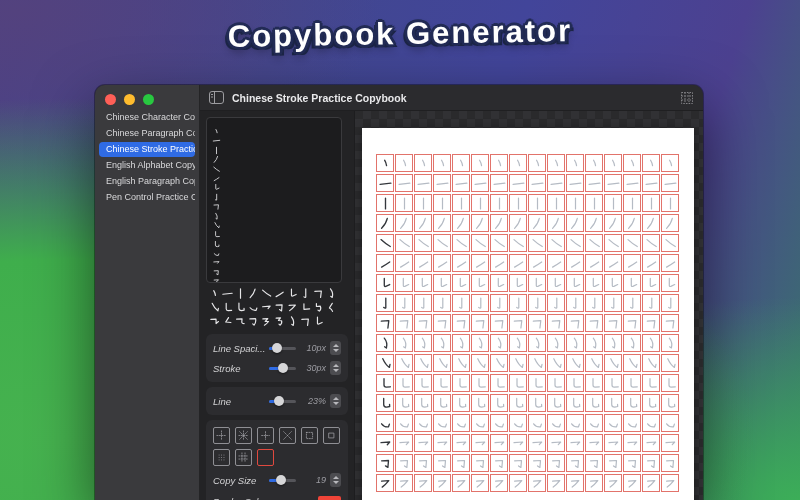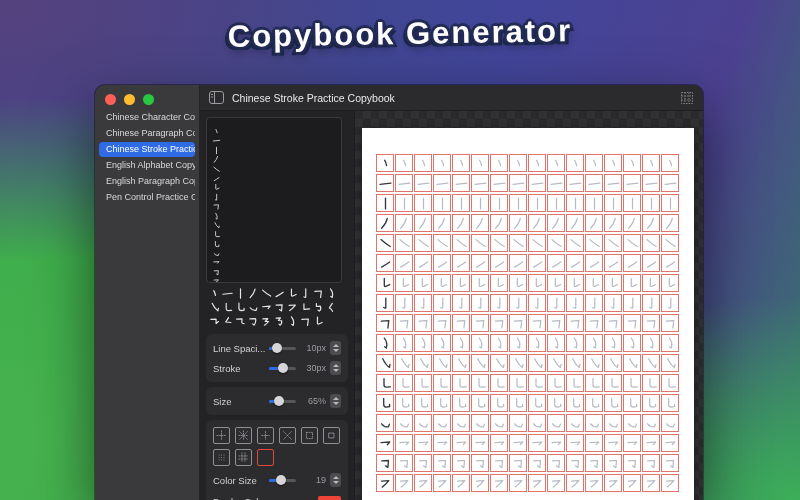--- a/index.html
+++ b/index.html
@@ -47,37 +47,37 @@
   }
   .sitem.sel { background:var(--accent); color:#ffffff; }
 
   
   .titlebar {
     position:absolute; left:105px; top:0; right:0; height:26px;
     background:#2b2b2e; border-bottom:1px solid #1f1f21;
     display:flex; align-items:center;
   }
   .tb-icon { width:15px; height:13px; margin-left:9px; opacity:.8; }
-  .tb-title { margin-left:8px; font-size:10.5px; font-weight:normal; color:#e9e9eb; }
+  .tb-title { margin-left:8px; font-size:10.5px; font-weight:bold; color:#e9e9eb; }
   .tb-right { margin-left:auto; margin-right:10px; width:12px; height:12px; opacity:.7; }
 
   
   .settings {
     position:absolute; left:105px; top:26px; width:155px; bottom:0;
     background:#232325; border-right:1px solid #1d1d1f; padding:6px;
   }
   .stroke-input {
     width:136px; height:166px; background:#1c1c1e; border:1px solid #3a3a3d;
     border-radius:4px; padding:4px 0 0 5px; overflow:hidden;
   }
   .stroke-input .line { height:9.4px; }
   .preview { margin-top:4px; padding-left:2px; }
   .pline { height:14px; display:flex; gap:0; }
 
-  .card { background:#2c2c2f; border-radius:6px; margin-top:5px; padding:4px 7px; }
+  .card { background:#2c2c2f; border-radius:6px; margin-top:5px; padding:4px 7px;font-style:italic; }
   .srow { display:flex; align-items:center; height:20px; }
   .slabel { font-size:9.5px; color:#d2d2d4; white-space:nowrap; overflow:hidden; width:52px; flex:none; }
   .track { position:relative; flex:1; height:3px; background:#55555a; border-radius:2px; margin:0 4px; }
   .track .fill { position:absolute; left:0; top:0; height:100%; background:var(--accent); border-radius:2px; }
   .track .thumb {
     position:absolute; top:50%; width:10px; height:10px; border-radius:50%;
     background:#d6d6d8; transform:translate(-50%,-50%); box-shadow:0 1px 2px rgba(0,0,0,.5);
   }
   .sval { width:26px; text-align:right; font-size:9px; color:#9c9ca2; flex:none; }
   .stepper {
@@ -335,26 +335,26 @@
           <span class="sval">30px</span>
           <div class="stepper">
               <div class="up"></div>
               <div class="down"></div>
             </div>
         </div>
       </div>
 
       <div class="card">
         <div class="srow">
-          <span class="slabel">Size</span>
+          <span class="slabel">Line</span>
           <div class="track">
               <div class="fill" style="width: 38%;"></div>
               <div class="thumb" style="left: 38%;"></div>
             </div>
-          <span class="sval">65%</span>
+          <span class="sval">23%</span>
           <div class="stepper">
               <div class="up"></div>
               <div class="down"></div>
             </div>
         </div>
       </div>
 
       <div class="card">
         <div class="gicons">
             <div class="gicon">
@@ -393,21 +393,21 @@
               </svg>
             </div>
             <div class="gicon">
               <svg viewBox="0 0 100 100" width="11" height="11">
                 <path d="M36 8 V92 M64 8 V92 M8 36 H92 M8 64 H92" fill="none" stroke="#9d9da2" stroke-width="7" stroke-linecap="round" stroke-dasharray="10 12"></path>
               </svg>
             </div>
             <div class="gicon sel"></div>
           </div>
         <div class="srow">
-          <span class="slabel">Color Size</span>
+          <span class="slabel">Copy Size</span>
           <div class="track">
               <div class="fill" style="width: 45%;"></div>
               <div class="thumb" style="left: 45%;"></div>
             </div>
           <span class="sval">19</span>
           <div class="stepper">
               <div class="up"></div>
               <div class="down"></div>
             </div>
         </div>

